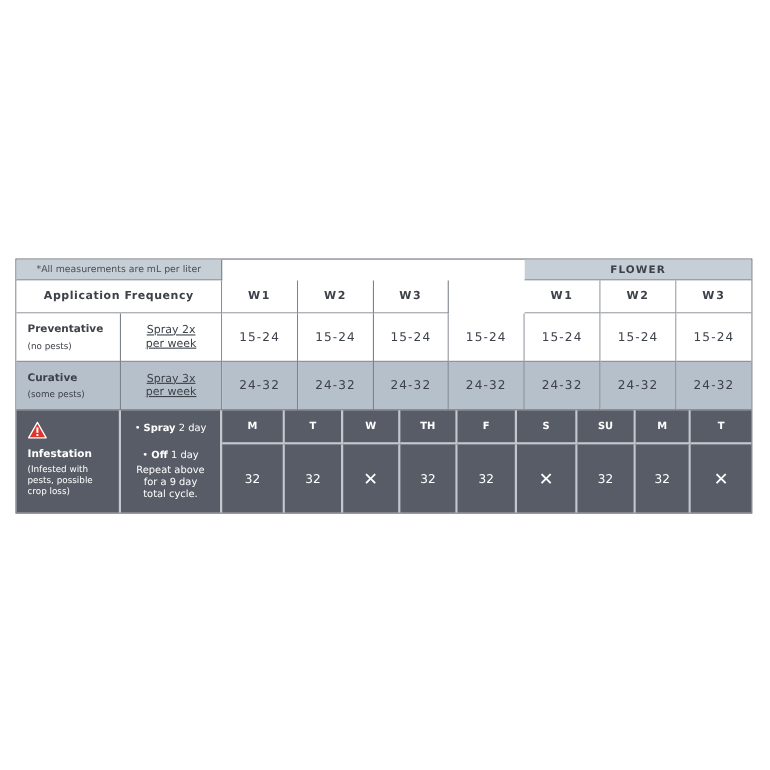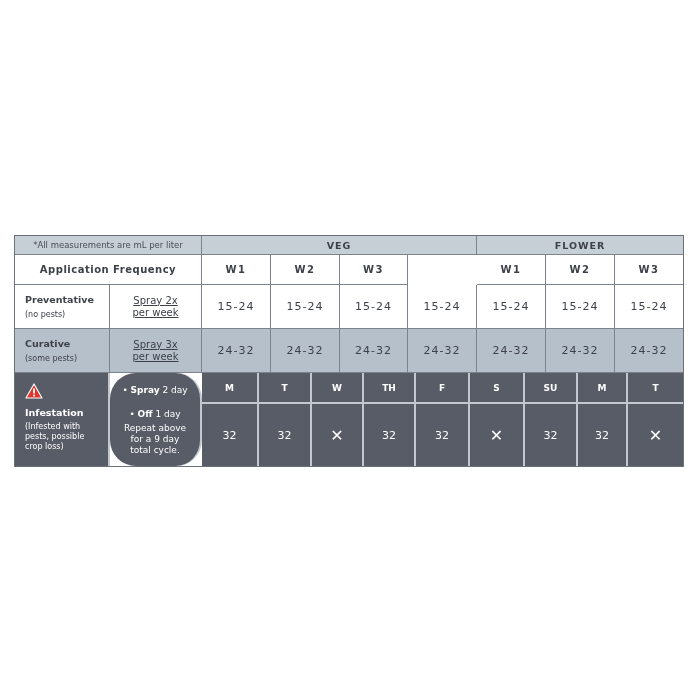--- a/index.html
+++ b/index.html
@@ -18,30 +18,29 @@
   .lbl{flex-direction:column;align-items:flex-start;justify-content:center;padding-left:10px;text-align:center;}
   .lbl .t{font-size:9.5px;font-weight:bold;}
   .lbl .s{font-size:8px;margin-top:5px;}
   .freq{font-size:10px;line-height:12px;text-decoration:underline;}
   .day{font-size:9px;font-weight:bold;}
   .dval{font-size:11px;}
   .x{font-size:16px;font-weight:normal;}
   .inf{flex-direction:column;align-items:flex-start;justify-content:flex-start;padding:10px 0 0 10px;text-align:left;}
   .inf .t{font-size:9.5px;font-weight:bold;margin-top:8px;}
   .inf .s{font-size:8px;line-height:10px;margin-top:4px;}
-  .plan{flex-direction:column;font-size:9px;line-height:12px;border-radius:26px;}
+  .plan{flex-direction:column;font-size:9px;line-height:12px;}
   .plan .r{margin-top:12px;}
 </style>
 </head>
 <body>
 
 <div class="tbl">
 
   <div class="cell b lt note" style="left:0;top:0;width:187px;height:19px;">*All measurements are mL per liter</div>
-  <div class="cell b lt grp" style="left:187px;top:0;width:275px;height:19px;">VEG</div>
   <div class="cell b lt grp" style="left:462px;top:0;width:206px;height:19px;border-right:none;">FLOWER</div>
 
   <div class="cell b wh" style="left:0;top:19px;width:187px;height:30px;font-size:10px;font-weight:bold;letter-spacing:0.5px;">Application Frequency</div>
   <div class="cell b wh wk" style="left:187px;top:19px;width:69px;height:30px;">W1</div>
   <div class="cell b wh wk" style="left:256px;top:19px;width:69px;height:30px;">W2</div>
   <div class="cell b wh wk" style="left:325px;top:19px;width:68px;height:30px;">W3</div>
   <div class="cell b wh wk" style="left:462px;top:19px;width:69px;height:30px;">W1</div>
   <div class="cell b wh wk" style="left:531px;top:19px;width:69px;height:30px;">W2</div>
   <div class="cell b wh wk" style="left:600px;top:19px;width:68px;height:30px;border-right:none;">W3</div>
 

